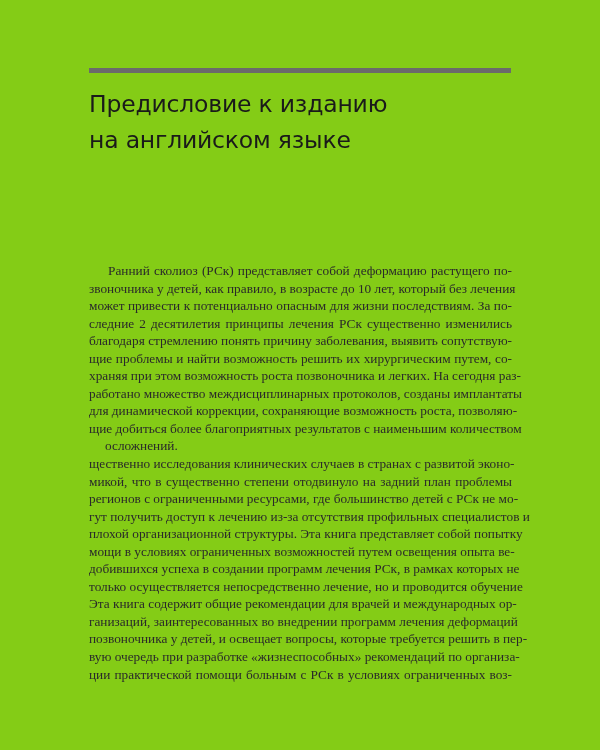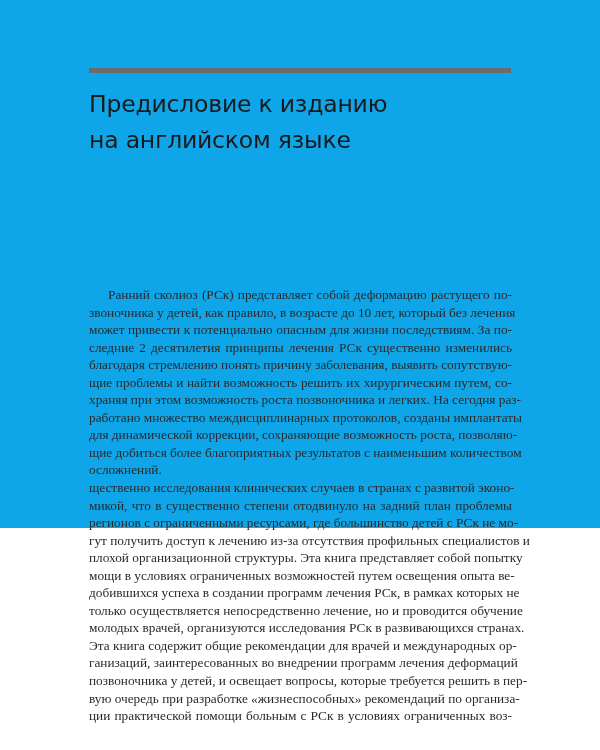--- a/index.html
+++ b/index.html
@@ -9,22 +9,22 @@
     }
     body {
       width: 600px;
       height: 750px;
       position: relative;
       overflow: hidden;
     }
     .page {
       position: absolute;
       left: 0; top: 0;
-      width: 600px; height: 528px;
-      background: #0ea5e9;
+      width: 600px; height: 750px;
+      background: #84cc16;
     }
     .top-rule {
       position: absolute;
       left: 89px;
       top: 68px;
       width: 422px;
       height: 5px;
       background: #6b6b6b;
     }
     .chapter-title {
@@ -59,24 +59,24 @@
     }
     .line {
       display: block;
       text-align: justify;
       text-align-last: justify;
       white-space: nowrap;
       height: 17.55px;
     }
     .line.last {
       text-align-last: left;
+      margin-left: 16px;
     }
     .line.indent {
       text-indent: 19px;
-      margin-top: 24px;
     }
   </style>
 </head>
 <body>
 
 <div class="page">
   <div class="top-rule"></div>
 
   <h1 class="chapter-title">
     <span>Предисловие к изданию</span>
@@ -99,21 +99,20 @@
     </div>
     <div class="para">
       <span class="line">щественно исследования клинических случаев в странах с развитой эконо-</span>
       <span class="line">микой, что в существенно степени отодвинуло на задний план проблемы</span>
       <span class="line">регионов с ограниченными ресурсами, где большинство детей с РСк не мо-</span>
       <span class="line">гут получить доступ к лечению из-за отсутствия профильных специалистов и</span>
       <span class="line">плохой организационной структуры. Эта книга представляет собой попытку</span>
       <span class="line">мощи в условиях ограниченных возможностей путем освещения опыта ве-</span>
       <span class="line">добившихся успеха в создании программ лечения РСк, в рамках которых не</span>
       <span class="line">только осуществляется непосредственно лечение, но и проводится обучение</span>
-      <span class="line">молодых врачей, организуются исследования РСк в развивающихся странах.</span>
       <span class="line">Эта книга содержит общие рекомендации для врачей и международных ор-</span>
       <span class="line">ганизаций, заинтересованных во внедрении программ лечения деформаций</span>
       <span class="line">позвоночника у детей, и освещает вопросы, которые требуется решить в пер-</span>
       <span class="line">вую очередь при разработке «жизнеспособных» рекомендаций по организа-</span>
       <span class="line">ции практической помощи больным с РСк в условиях ограниченных воз-</span>
 
     </div>
   </div>
 </div>
 

